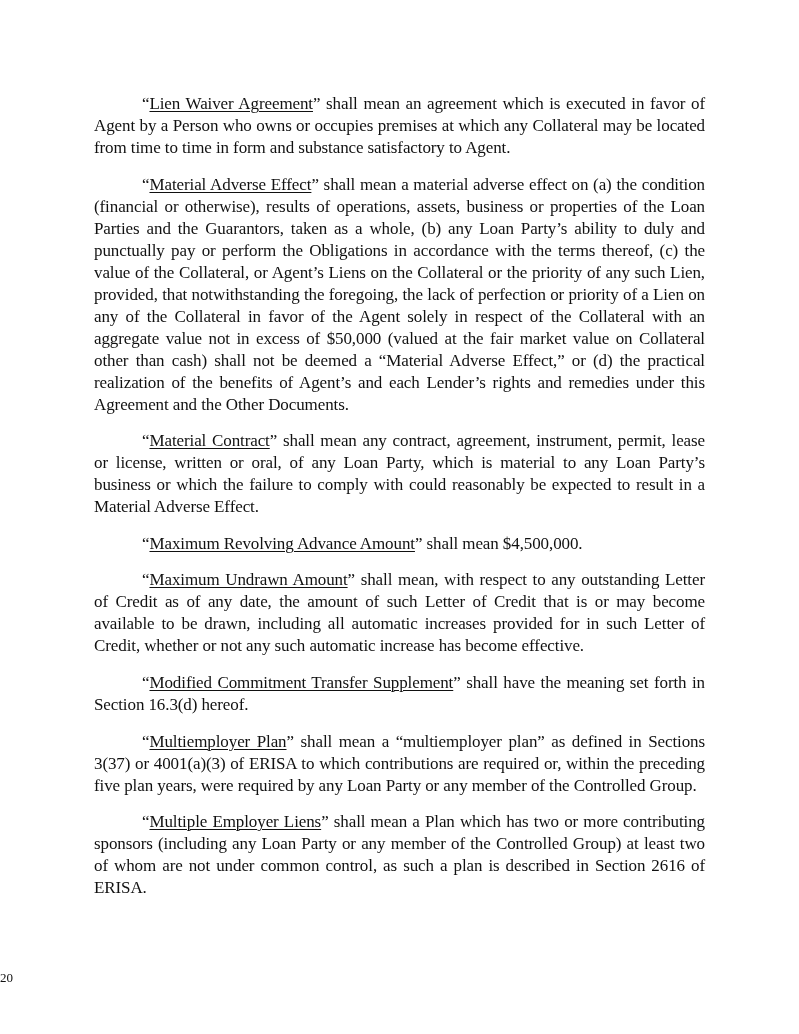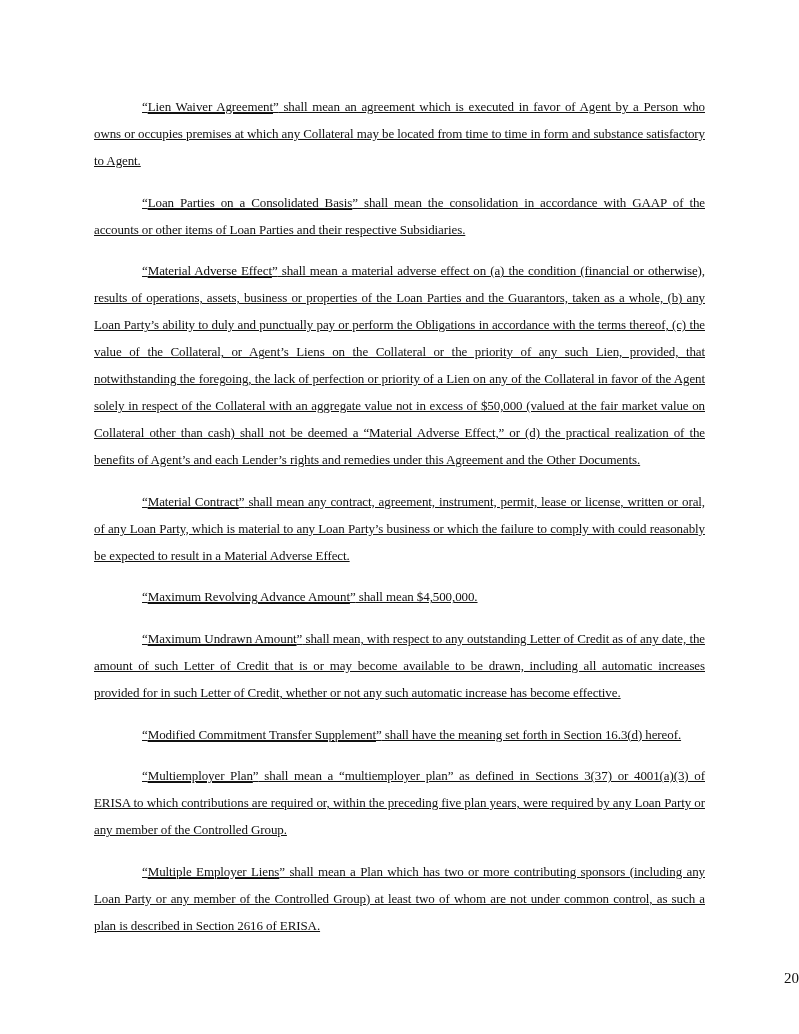--- a/index.html
+++ b/index.html
@@ -11,54 +11,52 @@
       font-family: "Liberation Serif", "DejaVu Serif", serif;
       color: #111111;
     }
     .page {
       position: absolute;
       left: 94px;
       top: 93px;
       width: 611px;
     }
     .para {
-      font-size: 13px;
-      line-height: 27px;
+      font-size: 17px;
+      line-height: 22px;
       text-align: justify;
       text-indent: 48px;
       margin: 0 0 14.6px 0;
       letter-spacing: -0.1px;
-      text-decoration: underline;
     }
     .para.single {
       text-align: left;
     }
     .term {
       text-decoration: underline;
       text-underline-offset: 2px;
       text-decoration-thickness: 1px;
     }
     .page-number {
       position: absolute;
       top: 970px;
       left: 0;
       width: 799px;
-      text-align: right;
-      font-size: 15px;
+      text-align: left;
+      font-size: 13px;
     }
   </style>
 </head>
 <body>
 
 <div class="page">
 
   <p class="para"><span>“</span><span class="term">Lien Waiver Agreement</span><span>”</span><span> shall mean an agreement which is executed in favor of Agent by a Person who owns or occupies premises at which any Collateral may be located from time to time in form and substance satisfactory to Agent.</span></p>
 
 
-  <p class="para"><span>“</span><span class="term">Loan Parties on a Consolidated Basis</span><span>”</span><span> shall mean the consolidation in accordance with GAAP of the accounts or other items of Loan Parties and their respective Subsidiaries.</span></p>
 
   <p class="para"><span>“</span><span class="term">Material Adverse Effect</span><span>”</span><span> shall mean a material adverse effect on (a) the condition (financial or otherwise), results of operations, assets, business or properties of the Loan Parties and the Guarantors, taken as a whole, (b) any Loan Party’s ability to duly and punctually pay or perform the Obligations in accordance with the terms thereof, (c) the value of the Collateral, or Agent’s Liens on the Collateral or the priority of any such Lien, provided, that notwithstanding the foregoing, the lack of perfection or priority of a Lien on any of the Collateral in favor of the Agent solely in respect of the Collateral with an aggregate value not in excess of $50,000 (valued at the fair market value on Collateral other than cash) shall not be deemed a “Material Adverse Effect,” or (d) the practical realization of the benefits of Agent’s and each Lender’s rights and remedies under this Agreement and the Other Documents.</span></p>
 
   <p class="para"><span>“</span><span class="term">Material Contract</span><span>”</span><span> shall mean any contract, agreement, instrument, permit, lease or license, written or oral, of any Loan Party, which is material to any Loan Party’s business or which the failure to comply with could reasonably be expected to result in a Material Adverse Effect.</span></p>
 
 
   <p class="para single"><span>“</span><span class="term">Maximum Revolving Advance Amount</span><span>”</span><span> shall mean $4,500,000.</span></p>
 
   <p class="para"><span>“</span><span class="term">Maximum Undrawn Amount</span><span>”</span><span> shall mean, with respect to any outstanding Letter of Credit as of any date, the amount of such Letter of Credit that is or may become available to be drawn, including all automatic increases provided for in such Letter of Credit, whether or not any such automatic increase has become effective.</span></p>
 

